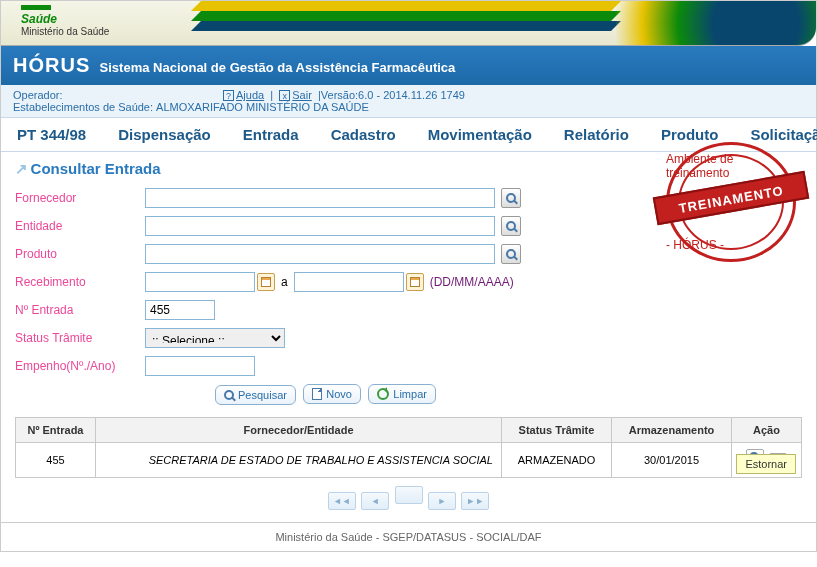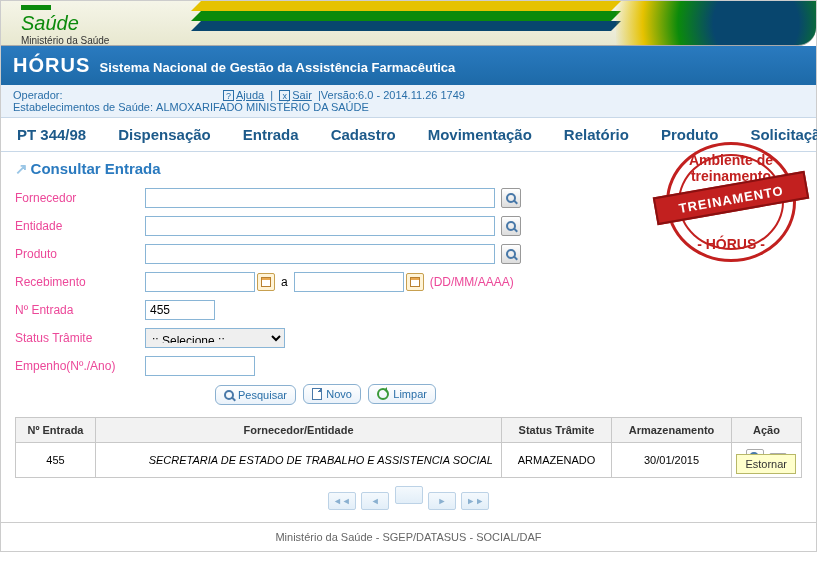--- a/index.html
+++ b/index.html
@@ -3,21 +3,21 @@
 <meta charset="utf-8">
 <style>
 * { box-sizing: border-box; margin: 0; padding: 0; }
 body { font-family: Arial, sans-serif; font-size: 12px; background: #fff; width: 817px; }
 .page { border: 1px solid #ccc; }
 
 
 .banner { position: relative; height: 45px; background: linear-gradient(to bottom, #f5f5e8 0%, #e8e8d0 100%); border-bottom: 1px solid #aaa; overflow: hidden; border-radius: 0 0 18px 0; }
 .banner .saude { position: absolute; left: 20px; top: 4px; }
 .banner .saude-line { width: 30px; height: 5px; background: #0b8a0b; margin-bottom: 2px; }
-.banner .saude-word { color: #0b8a0b; font-style: italic; font-weight: normal; font-size: 20px; }
+.banner .saude-word { color: #0b8a0b; font-style: italic; font-weight: bold; font-size: 12px; }
 .banner .saude-sub { color: #333; font-size: 10px; }
 .flag { position: absolute; right: 200px; top: 0; }
 .flag-stripe { width: 420px; height: 10px; transform: skewX(-45deg); }
 .fs1 { background: #e6c200; }
 .fs2 { background: #0b8a0b; }
 .fs3 { background: #08466e; }
 .curve { position: absolute; right: 0; top: 0; width: 200px; height: 45px; background: radial-gradient(circle at 70% 50%, #08466e 0%, #08466e 30%, #0b8a0b 55%, #e6c200 80%, transparent 100%); }
 
 
 .bluebar { background: linear-gradient(to bottom, #2a7abf 0%, #1d6aa8 100%); color: #fff; padding: 8px 12px; }
@@ -41,38 +41,38 @@
 
 .content { position: relative; padding: 8px 14px 12px; }
 .page-title { color: #2a7abf; font-weight: bold; font-size: 15px; margin-bottom: 10px; }
 .title-arrow { display: inline-block; color: #9ac6e6; margin-right: 3px; }
 
 
 .stamp { position: absolute; right: 20px; top: -10px; width: 130px; height: 120px; }
 .stamp .outer { position: absolute; inset: 0; border: 3px solid #c2201f; border-radius: 50%; }
 .stamp .inner { position: absolute; inset: 12px; border: 2px solid #c2201f; border-radius: 50%; }
 .stamp .band { position: absolute; top: 42px; left: -12px; right: -12px; height: 28px; background: #c2201f; color: #fff; font-weight: bold; font-size: 13px; text-align: center; line-height: 28px; border: 2px solid #8a1010; transform: rotate(-10deg); letter-spacing: 1px; }
-.stamp .arc-top, .stamp .arc-bot { position: absolute; color: #c2201f; font-size: 14px; font-weight: bold; width: 100%; text-align: center; }
+.stamp .arc-top, .stamp .arc-bot { position: absolute; color: #c2201f; font-size: 12px; font-weight: normal; width: 100%; text-align: left; }
 .stamp .arc-top { top: 10px; }
 .stamp .arc-bot { bottom: 10px; }
 
 
 .form-row { display: flex; align-items: center; margin-bottom: 8px; }
 .form-row label { width: 130px; color: #ec4899; }
 .form-row input[type=text] { border: 1px solid #89b5d6; padding: 2px 4px; height: 20px; font-size: 12px; }
 .form-row select { border: 1px solid #89b5d6; padding: 4px 2px; height: 20px; font-size: 12px; }
 .w-mid { width: 350px; }
 .w-small { width: 110px; }
 .w-num { width: 70px; }
 .w-sel { width: 140px; }
 .lookup-btn { width: 20px; height: 20px; border: 1px solid #999; background: linear-gradient(#fff,#ddd); margin-left: 6px; cursor: pointer; display: inline-flex; align-items: center; justify-content: center; border-radius: 2px; }
 .cal-btn { width: 18px; height: 18px; border: 1px solid #c7a050; background: #fff4d8; display: inline-flex; align-items: center; justify-content: center; cursor: pointer; vertical-align: middle; margin-left: 2px; border-radius: 2px; }
 .cal-icon { width: 10px; height: 10px; background: linear-gradient(to bottom, #e8a850 0 30%, #fff 30%); border: 1px solid #b88030; }
 .sep-a { margin: 0 6px; }
-.hint { color: #ec4899; margin-left: 6px; }
+.hint { color: #701a75; margin-left: 6px; }
 .mag-icon { width: 10px; height: 10px; border: 2px solid #4878a8; border-radius: 50%; position: relative; }
 .mag-icon::after { content: ''; position: absolute; width: 5px; height: 2px; background: #4878a8; right: -4px; bottom: -2px; transform: rotate(45deg); }
 
 
 .actions { margin-left: 200px; margin-top: 6px; margin-bottom: 12px; }
 .btn { border: 1px solid #8ab0d0; background: linear-gradient(#ffffff,#eaf2fa); color: #2a6fa8; padding: 3px 8px; font-size: 11px; cursor: pointer; border-radius: 6px; display: inline-flex; align-items: center; gap: 4px; margin-right: 4px; }
 .icon-new { width: 10px; height: 12px; border: 1px solid #4878a8; background: #fff; position: relative; }
 .icon-new::after { content: ''; position: absolute; top: -1px; right: -1px; width: 4px; height: 4px; background: linear-gradient(135deg, transparent 48%, #4878a8 50%); }
 .icon-clear { width: 12px; height: 12px; border: 2px solid #3a9a3a; border-radius: 50%; position: relative; }
 .icon-clear::after { content: ''; position: absolute; left: 2px; top: -3px; border: 3px solid transparent; border-right-color: #3a9a3a; }

